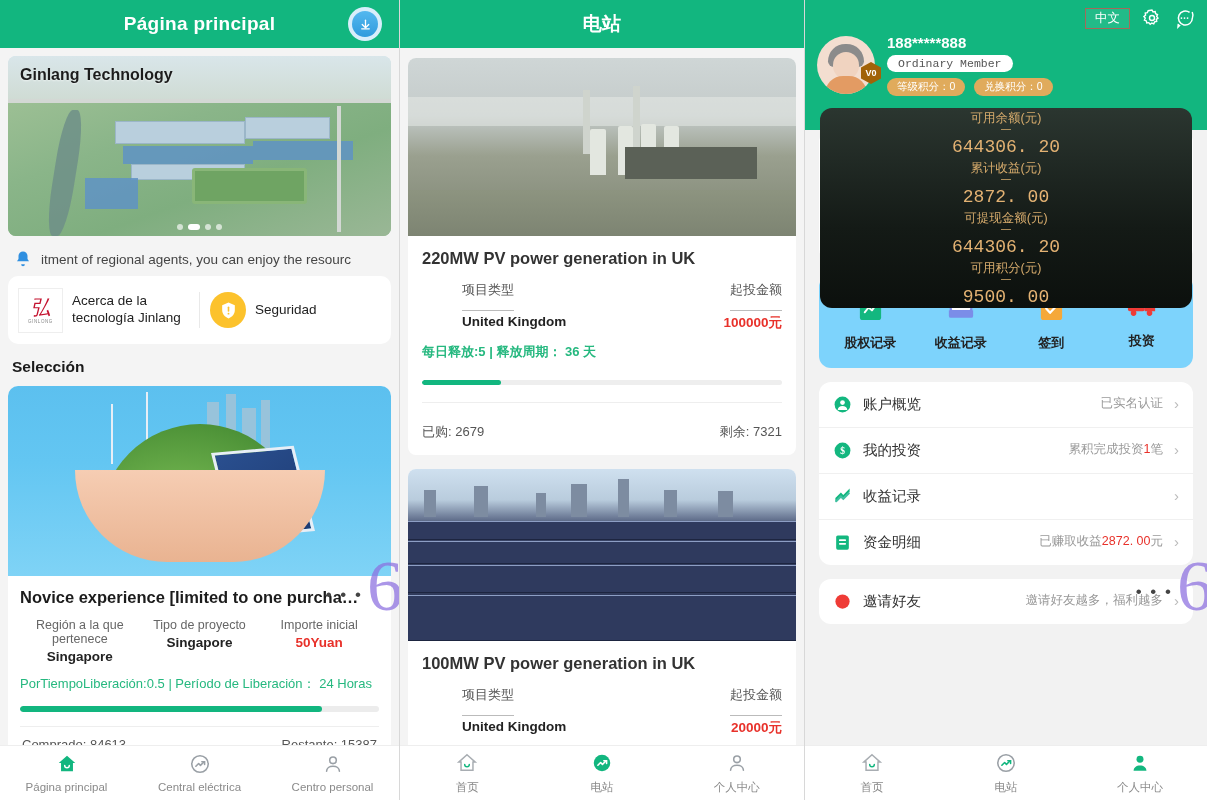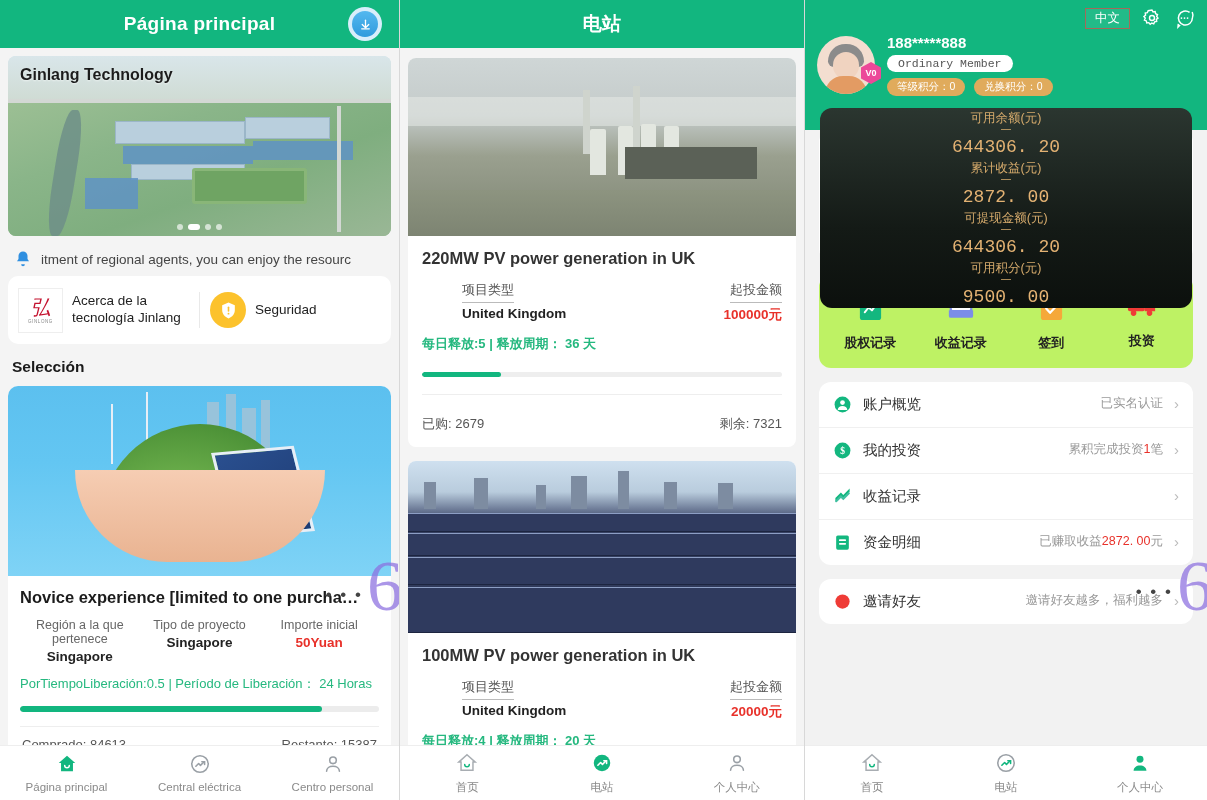--- a/index.html
+++ b/index.html
@@ -94,21 +94,21 @@
   .smoke { position:absolute; background:#e6e9e5; }
   .stack { position:absolute; width:7px; background:#cfd4cd; }
   .hall { position:absolute; background:#5b6157; }
   .silo { position:absolute; background:#e3e7e0; border-radius:2px 2px 0 0; }
   .skyline { position:absolute; background:#7d8ca1; }
   .pvrow { position:absolute; left:-5%; width:110%; background:#2f3a5e;
     border-top:1px solid #8d9ec4; border-bottom:1px solid #1d2540; }
   .mbody { padding:13px 14px 14px 14px; }
   .mtitle { font-size:16.5px; font-weight:bold; color:#333; }
   .mmeta { display:flex; justify-content:space-between; margin-top:12px; }
-  .mmeta .k { font-size:13px; color:#555; border-bottom:1px solid #bbb; display:inline-block; padding-bottom:3px;font-family:Liberation Serif, serif; }
+  .mmeta .k { font-size:13px; color:#555; border-bottom:1px solid #bbb; display:inline-block; padding-bottom:11px;font-family:Liberation Serif, serif; }
   .mmeta .v { font-size:13.5px; font-weight:bold; color:#222; margin-top:3px; }
   .mmeta .v.red { color:#e8312a;text-align:right; }
   .mmeta .right { text-align:right; }
   .mrel { font-size:13px; color:#25b87f; margin-top:11px; font-weight:bold; }
   .mbar { height:5px; border-radius:3px; background:#eee; margin-top:19px; overflow:hidden; }
   .mbar span { display:block; height:100%; background:#12b67f; border-radius:3px; }
   .mfoot { display:flex; justify-content:space-between; border-top:1px solid #eee;
     margin-top:17px; padding-top:20px; font-size:13px; color:#555;gap:25px; }
 
   
@@ -119,21 +119,21 @@
     background:rgba(255,255,255,.07); }
   .prof-row { display:flex; align-items:center; gap:12px; margin-top:4px; }
   .avatar { width:58px; height:58px; border-radius:50%; position:relative; flex:none;
     background:#f3ded0; overflow:hidden; }
   .av-hair { position:absolute; left:11px; top:8px; width:36px; height:23px;
     background:#8b8b8b; border-radius:18px 18px 6px 6px; }
   .av-face { position:absolute; left:16px; top:16px; width:26px; height:27px;
     background:#f0d3c0; border-radius:13px; }
   .av-body { position:absolute; left:8px; bottom:0; width:42px; height:18px;
     background:#e39b63; border-radius:21px 21px 0 0; }
-  .v0 { position:absolute; right:-2px; bottom:2px; width:20px; height:22px; background:#ec4899;
+  .v0 { position:absolute; right:-2px; bottom:2px; width:20px; height:22px; background:#a16207;
     clip-path:polygon(50% 0,100% 25%,100% 75%,50% 100%,0 75%,0 25%);
     display:flex; align-items:center; justify-content:center;
     font-size:9px; color:#fff; font-weight:bold; }
   .phone { color:#fff; font-size:15px; font-weight:bold; }
   .memtag { display:inline-block; background:#fff; color:#555; font-size:11.5px;
     border-radius:9px; padding:2px 11px; margin-top:4px;
     font-family:"Liberation Mono","DejaVu Sans Mono",monospace; }
   .pts { display:flex; gap:9px; margin-top:6px; }
   .pt { background:#e0ab5c; color:#fff; font-size:10.5px; border-radius:9px; padding:2px 10px; }
   .wallet { position:absolute; left:15px; right:15px; top:108px; height:200px;
@@ -141,21 +141,21 @@
     border-radius:12px; display:grid; grid-template-columns:1fr;
     align-items:center; text-align:center; }
   .wcell .wk { font-size:12.5px; color:#d6ab6c; }
   .wcell .wd { color:#d6ab6c; font-size:10px; line-height:4px; }
   .wcell .wv { font-size:18px; color:#e3b273; margin-top:6px;
     font-family:"Liberation Mono","DejaVu Sans Mono",monospace; }
   .acts { margin:0 14px; background:#fff; border-radius:12px; padding:58px 0 18px 0;
     display:flex; }
   .acts .a { flex:1; text-align:center; }
   .acts .al { font-size:13.5px; color:#333; margin-top:7px; }
-  .grid4 { margin:14px 14px 0 14px; background:#bef264; border-radius:12px;
+  .grid4 { margin:14px 14px 0 14px; background:#7dd3fc; border-radius:12px;
     padding:18px 6px 16px 6px; display:flex; }
   .grid4 .g { flex:1; text-align:center; }
   .grid4 .gl { font-size:13px; color:#222; font-weight:bold; margin-top:8px; }
   .list { margin:14px 14px 0 14px; background:#fff; border-radius:12px; }
   .li { display:flex; align-items:flex-start; gap:11px; padding:13px 14px; border-top:1px solid #f0f0f0; }
   .li:first-child { border-top:none; }
   .li .nm { font-size:14.5px; color:#333; flex:1; }
   .li .rt { font-size:12.5px; color:#999; }
   .li .rt b { color:#e8312a; font-weight:normal; }
   .chev { color:#bbb; font-size:15px; }

